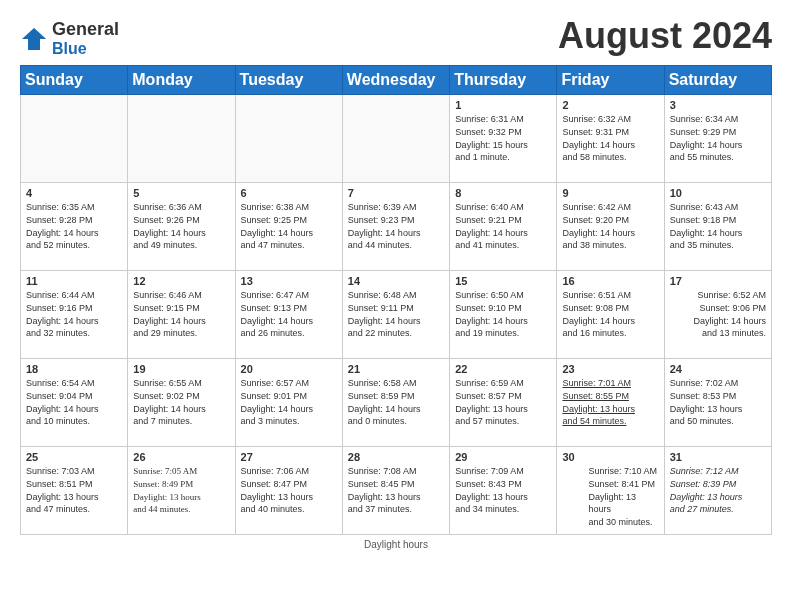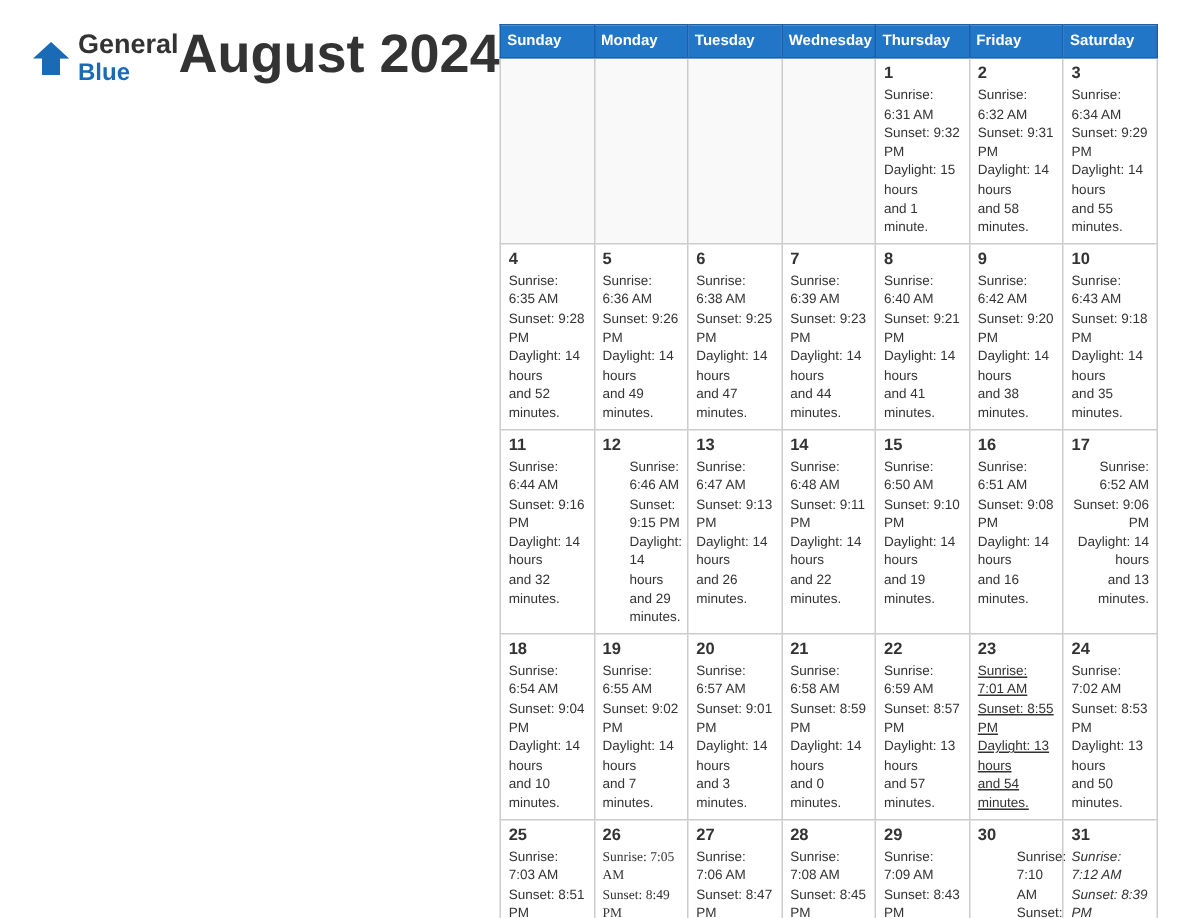--- a/index.html
+++ b/index.html
@@ -8,21 +8,21 @@
       background: #fff;
       width: 792px;
       height: 612px;
       overflow: hidden;
     }
     .page {
       width: 792px;
       height: 524px;
       padding: 16px 20px 10px 20px;
       display: flex;
-      flex-direction: row;
+      flex-direction: column;
     }
     .header {
       display: flex;
       align-items: flex-start;
       justify-content: space-between;
       margin-bottom: 8px;
     }
     .logo {
       display: flex;
       align-items: center;
@@ -64,21 +64,21 @@
     .calendar {
       flex: 1;
       border: 1px solid #ccc;
       border-collapse: collapse;
       width: 100%;
       table-layout: fixed;
     }
     .calendar th {
       background-color: #2176c7;
       color: #fff;
-      font-size: 10px;
+      font-size: 16px;
       padding: 5px 4px;
       text-align: left;
       border: 1px solid #1a60aa;
       font-weight: bold;
     }
     .calendar td {
       border: 1px solid #ccc;
       vertical-align: top;
       padding: 4px 5px;
       font-size: 9.5px;
@@ -225,21 +225,21 @@
         <tr>
           <td>
             <span class="day-number">11</span>
             <div class="day-info" style="white-space: pre-line;">Sunrise: 6:44 AM
 Sunset: 9:16 PM
 Daylight: 14 hours
 and 32 minutes.</div>
           </td>
           <td>
             <span class="day-number">12</span>
-            <div class="day-info" style="white-space: pre-line; margin-left: 18px;">Sunrise: 6:46 AM
+            <div class="day-info" style="white-space: pre-line;">Sunrise: 6:46 AM
 Sunset: 9:15 PM
 Daylight: 14 hours
 and 29 minutes.</div>
           </td>
           <td>
             <span class="day-number">13</span>
             <div class="day-info" style="white-space: pre-line;">Sunrise: 6:47 AM
 Sunset: 9:13 PM
 Daylight: 14 hours
 and 26 minutes.</div>
@@ -371,13 +371,14 @@
             <span class="day-number">31</span>
             <div class="day-info" style="white-space: pre-line; font-style: italic;">Sunrise: 7:12 AM
 Sunset: 8:39 PM
 Daylight: 13 hours
 and 27 minutes.</div>
           </td>
         </tr>
       </tbody>
   </table>
 
+  <div class="footer-note">Daylight hours</div>
 </div>
 
 </body></html>

